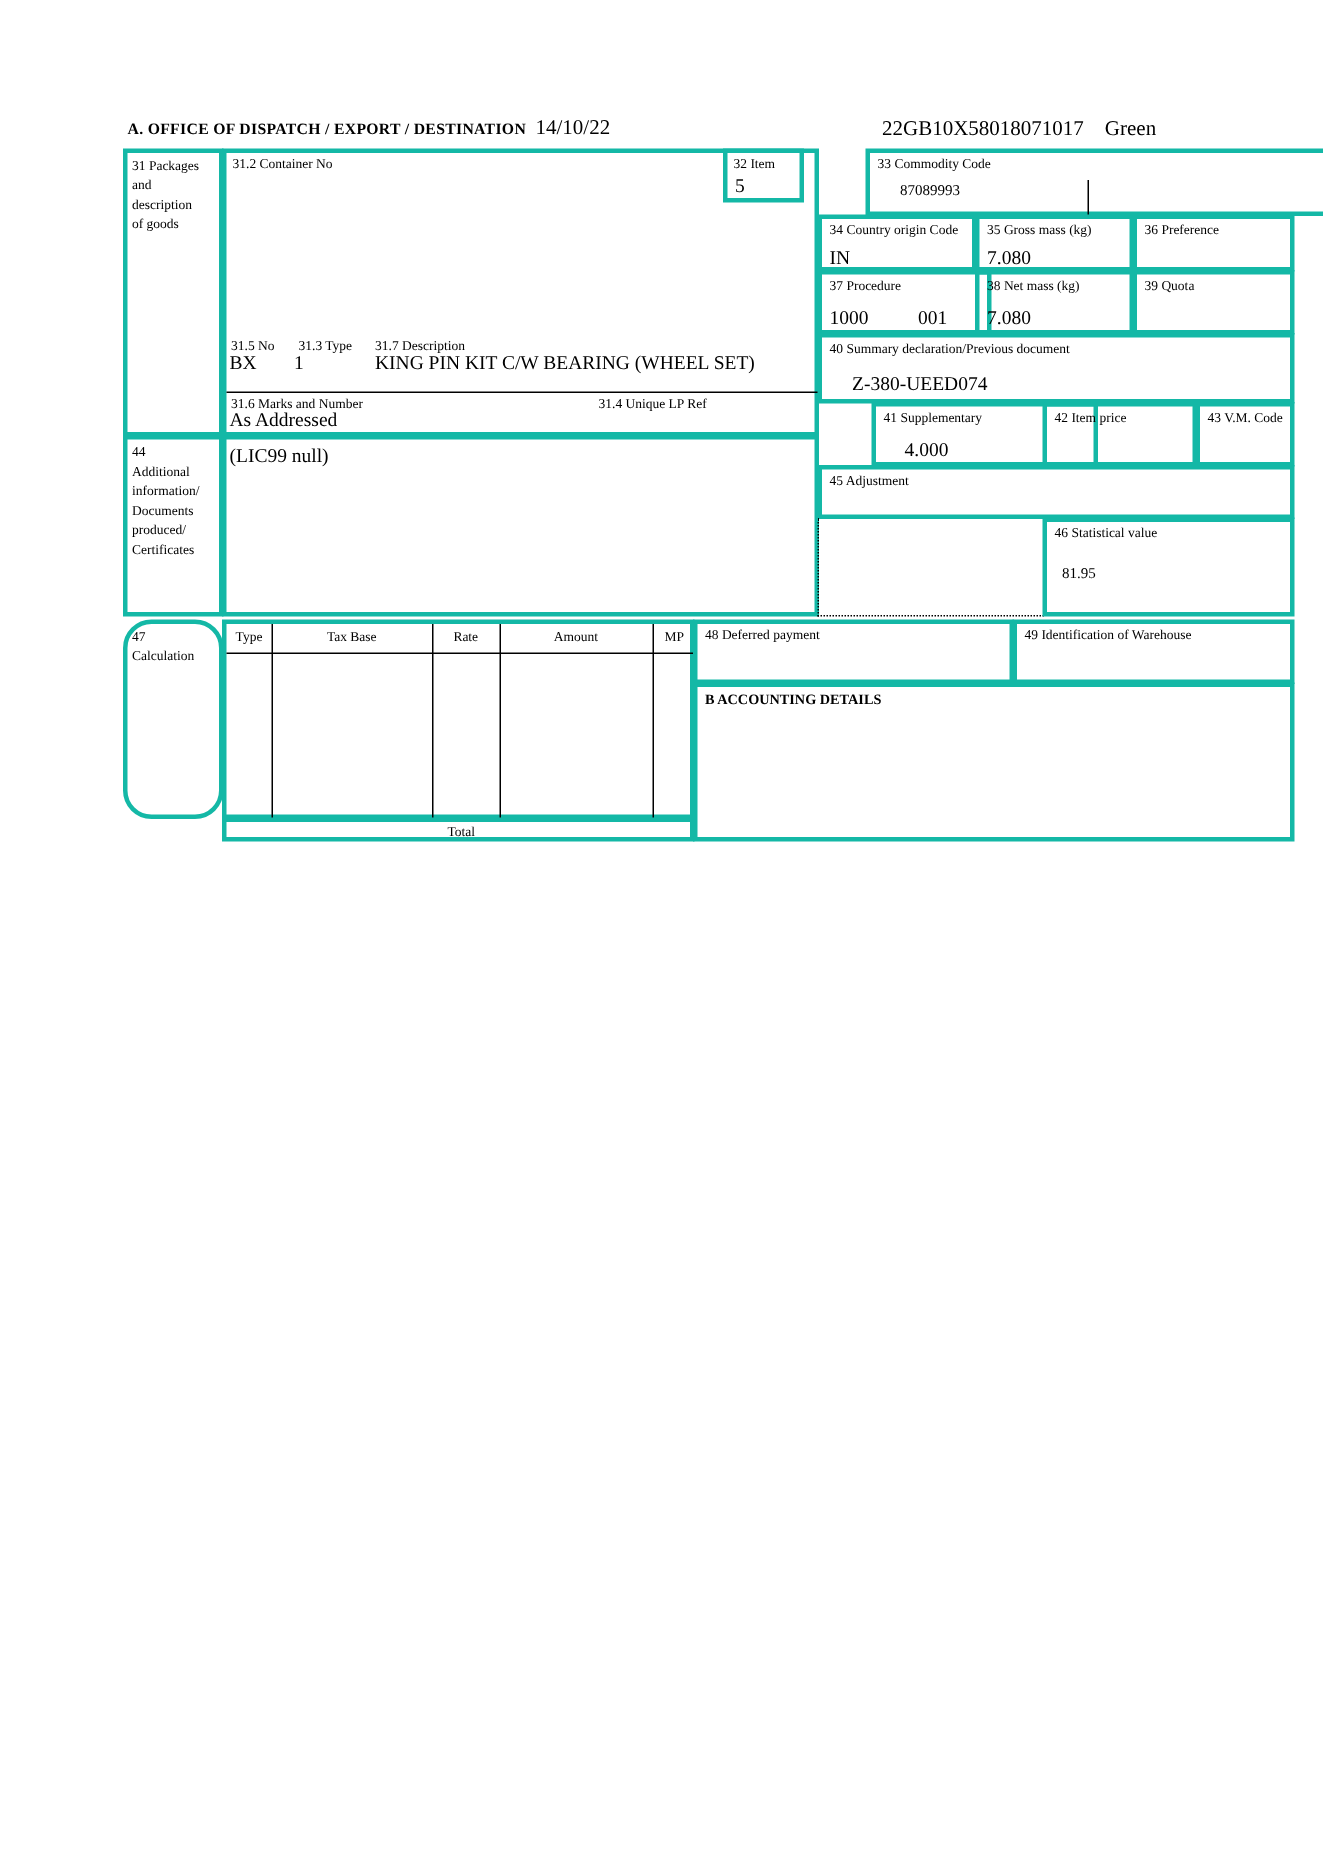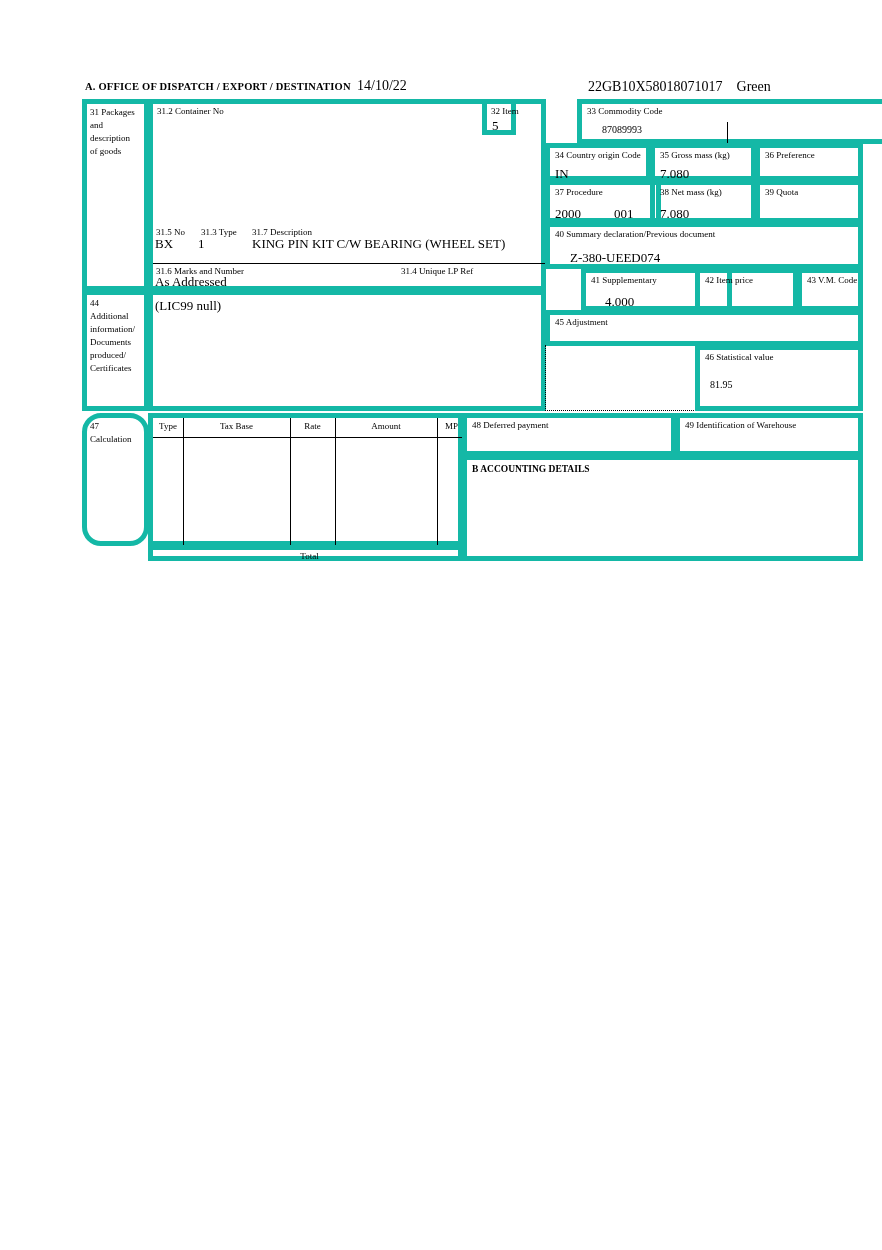--- a/index.html
+++ b/index.html
@@ -3,21 +3,21 @@
 <meta charset="utf-8">
 <style>
   * { margin:0; padding:0; box-sizing:border-box; }
   html,body { background:#ffffff; }
   body {
     width:882px; height:1250px;
     font-family:"Liberation Serif", serif;
     color:#000;
   }
   .page { position:relative; width:882px; height:1250px; background:#fff; overflow:hidden; }
-  .box  { position:absolute; border:5px solid #14b8a6; background:transparent; }
+  .box  { position:absolute; border:3px solid #14b8a6; background:transparent; }
   .dotted { position:absolute; border-left:1px dotted #000; border-bottom:1px dotted #000; }
   .lbl  { position:absolute; font-size:9px; line-height:1.2; white-space:nowrap; }
   .val  { position:absolute; font-size:13px; line-height:1.1; white-space:nowrap; }
   .val14{ font-size:10px; }
   .collbl { position:absolute; left:3px; top:2px; font-size:9px; line-height:1.45; }
   .vline { position:absolute; width:0; border-left:1px solid #000; }
   .hline { position:absolute; height:0; border-top:1px solid #000; }
   .thdr { position:absolute; top:3px; font-size:9px; text-align:center; white-space:nowrap; }
   .hdr-office { position:absolute; left:85px; top:81px; font-size:10.5px; font-weight:bold; letter-spacing:0.2px; }
   .hdr-date { position:absolute; left:357px; top:78px; font-size:14px; }
@@ -57,21 +57,21 @@
     <div class="val" style="left:45px; top:133px;">1</div>
     <div class="val" style="left:99px; top:133px;">KING PIN KIT C/W BEARING (WHEEL SET)</div>
 
     <div class="hline" style="left:0; top:159px; width:396px;"></div>
 
     <div class="lbl" style="left:3px;   top:162px;">31.6 Marks and Number</div>
     <div class="lbl" style="left:248px; top:162px;">31.4 Unique LP Ref</div>
     <div class="val" style="left:2px; top:171px;">As Addressed</div>
   </div>
 
-  <div class="box" style="left:482px; top:99px; width:34px; height:36px;">
+  <div class="box" style="left:482px; top:99px; width:54px; height:36px;">
     <div class="lbl" style="left:4px; top:2px;">32 Item</div>
     <div class="val" style="left:5px; top:15px;">5</div>
   </div>
 
   <div class="box" style="left:545px; top:99px; width:318px; height:45px;margin-left:32px;">
     <div class="lbl" style="left:5px; top:2px;">33 Commodity Code</div>
     <div class="val val14" style="left:20px; top:20px;">87089993</div>
     <div class="vline" style="left:145px; top:18px; height:26px;"></div>
   </div>
 
@@ -82,21 +82,21 @@
   <div class="box" style="left:650px; top:143px; width:106px; height:38px;">
     <div class="lbl" style="left:5px; top:2px;">35 Gross mass (kg)</div>
     <div class="val" style="left:5px; top:19px;">7.080</div>
   </div>
   <div class="box" style="left:755px; top:143px; width:108px; height:38px;">
     <div class="lbl" style="left:5px; top:2px;">36 Preference</div>
   </div>
 
   <div class="box" style="left:545px; top:180px; width:116px; height:43px;">
     <div class="lbl" style="left:5px; top:2px;">37 Procedure</div>
-    <div class="val" style="left:5px; top:22px;">2000</div>
+    <div class="val" style="left:5px; top:22px;">1000</div>
     <div class="val" style="left:64px; top:22px;">001</div>
   </div>
   <div class="box" style="left:650px; top:180px; width:106px; height:43px;">
     <div class="lbl" style="left:5px; top:2px;">38 Net mass (kg)</div>
     <div class="val" style="left:5px; top:22px;">7.080</div>
   </div>
   <div class="box" style="left:755px; top:180px; width:108px; height:43px;">
     <div class="lbl" style="left:5px; top:2px;">39 Quota</div>
   </div>
 

